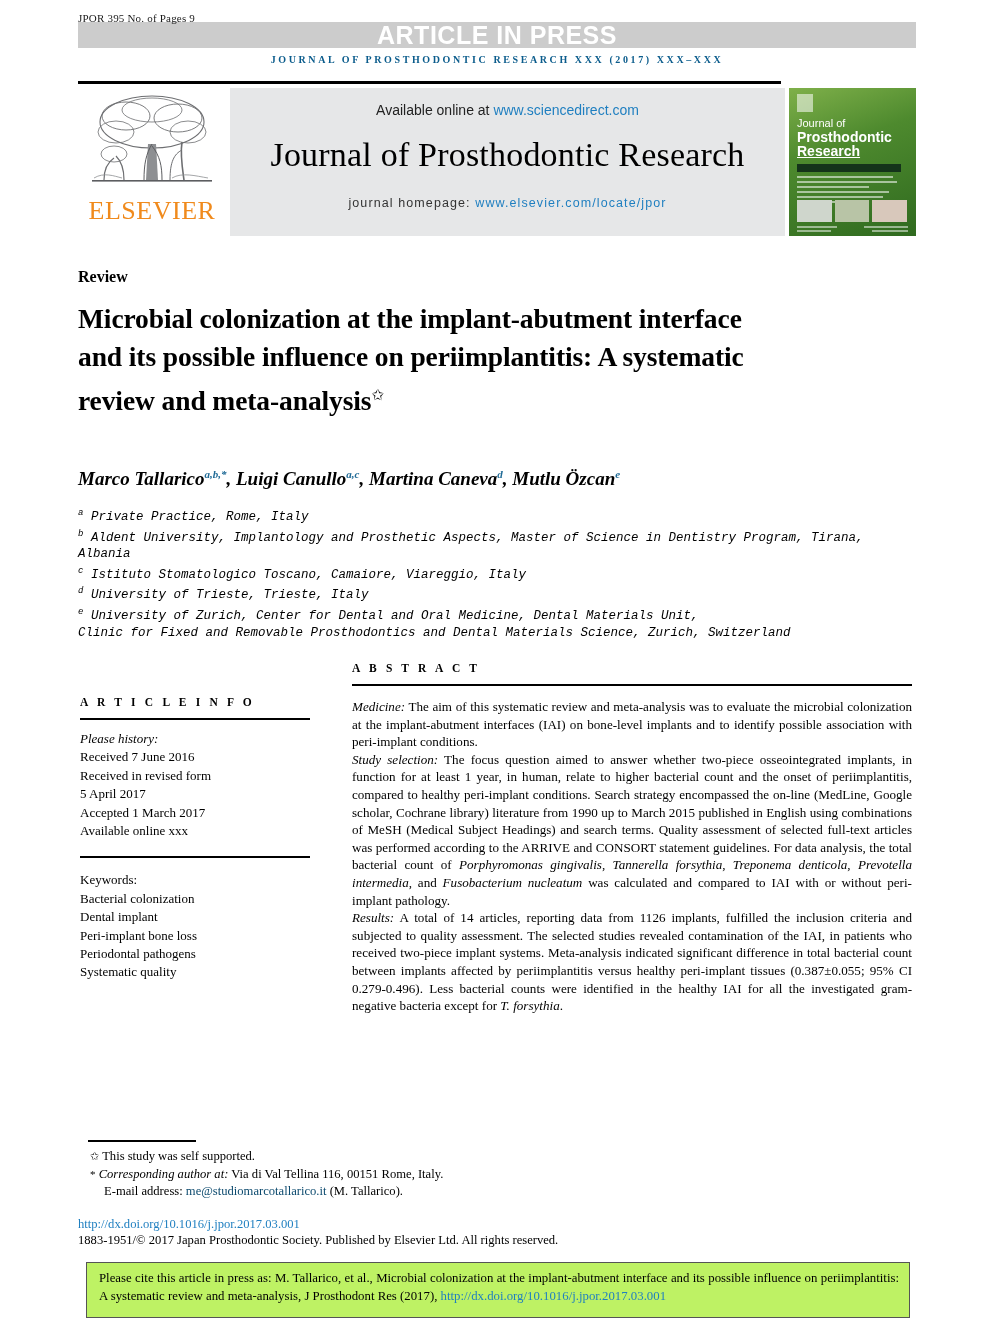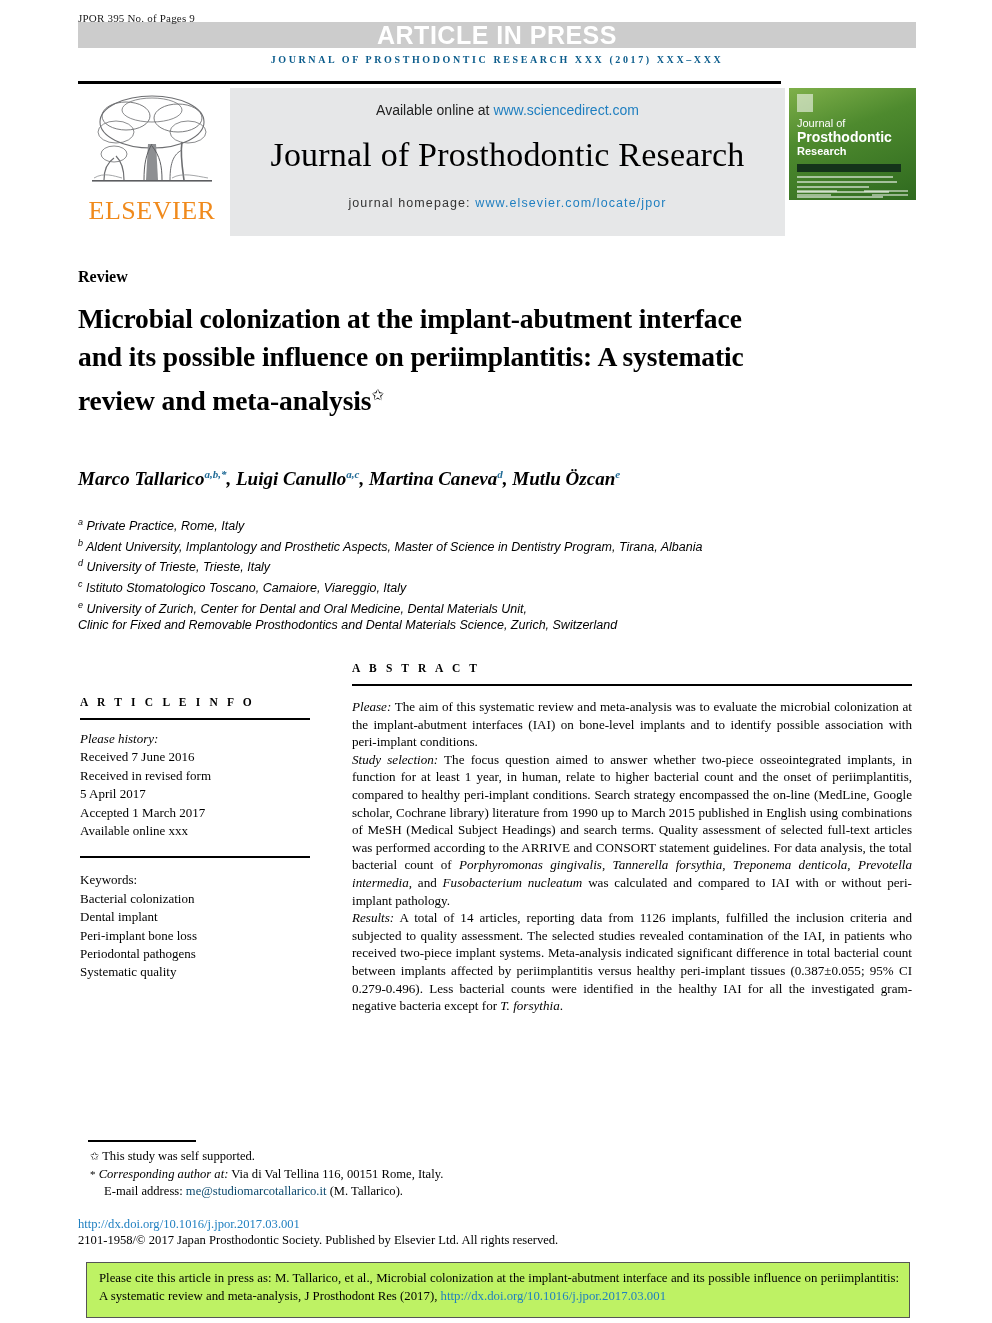--- a/index.html
+++ b/index.html
@@ -152,42 +152,42 @@
     color: #333;
     letter-spacing: 1.1px;
   }
   .jhome .url { color: #1f7fc0; }
 
   .cover {
     position: absolute;
     left: 711px;
     top: 0;
     width: 127px;
-    height: 112px;
+    height: 148px;
     background: linear-gradient(160deg, #7fb04a 0%, #4e8a2e 38%, #2f6a1f 100%);
     overflow: hidden;
   }
   .cover-elsmark {
     position: absolute;
     left: 8px; top: 6px;
     width: 16px; height: 18px;
     background: rgba(255,255,255,.55);
   }
   .cover-title {
     position: absolute;
     left: 8px;
     top: 28px;
     width: 112px;
     color: #fff;
     font-family: "Liberation Sans", sans-serif;
     line-height: 14px;
   }
   .cover-title .l1 { font-size: 11px; display:block; }
   .cover-title .l2 { font-size: 14px; font-weight: bold; display:block; }
-  .cover-title .l3 { font-size: 11px; font-weight: bold; display:block; }
+  .cover-title .l3 { font-size: 14px; font-weight: bold; display:block;text-decoration:underline; }
   .cover-bar {
     position: absolute;
     left: 8px;
     top: 76px;
     width: 104px;
     height: 8px;
     background: #14331a;
   }
   .cover-lines {
     position: absolute;
@@ -262,25 +262,24 @@
     font-size: 19px;
     font-weight: bold;
   }
   .authors sup { font-size: 11px; color: #1f6a96; font-style: italic; }
 
   .affils {
     position: absolute;
     left: 78px;
     top: 505px;
     width: 790px;
-    font-family: Liberation Sans, sans-serif;
+    font-family: Liberation Mono, monospace;
     font-style: italic;
     font-size: 12.5px;
     line-height: 16.5px;
-    margin-top: 9px;
   }
   .affils .row sup { font-size: 9px; font-style: italic; }
 
   
   .col-info {
     position: absolute;
     left: 80px;
     top: 662px;
     width: 230px;
     margin-top: 34px;
@@ -476,22 +475,22 @@
     <span>Microbial colonization at the implant-abutment interface and its possible influence on periimplantitis: A systematic review and meta-analysis</span><sup>✩</sup>
   </div>
 
   <div class="authors">
     <span>Marco Tallarico</span><sup>a,b,*</sup>, <span>Luigi Canullo</span><sup>a,c</sup>, <span>Martina Caneva</span><sup>d</sup>, <span>Mutlu Özcan</span><sup>e</sup>
   </div>
 
   <div class="affils">
     <div class="row"><sup>a</sup> <span>Private Practice, Rome, Italy</span></div>
     <div class="row"><sup>b</sup> <span>Aldent University, Implantology and Prosthetic Aspects, Master of Science in Dentistry Program, Tirana, Albania</span></div>
+    <div class="row"><sup>c</sup> <span>Istituto Stomatologico Toscano, Camaiore, Viareggio, Italy</span></div>
     <div class="row"><sup>d</sup> <span>University of Trieste, Trieste, Italy</span></div>
-    <div class="row"><sup>c</sup> <span>Istituto Stomatologico Toscano, Camaiore, Viareggio, Italy</span></div>
     <div class="row"><sup>e</sup> <span>University of Zurich, Center for Dental and Oral Medicine, Dental Materials Unit,</span></div>
     <div class="row"><span>Clinic for Fixed and Removable Prosthodontics and Dental Materials Science, Zurich, Switzerland</span></div>
   </div>
 
   <div class="col-info">
     <div class="sec-label">A R T I C L E   I N F O</div>
     <div class="rule-thin"></div>
     <div class="info-block">
       <div class="ital">Please history:</div>
       <div>Received 7 June 2016</div>
@@ -508,32 +507,32 @@
       <div>Peri-implant bone loss</div>
       <div>Periodontal pathogens</div>
       <div>Systematic quality</div>
     </div>
   </div>
 
   <div class="col-abs">
     <div class="sec-label">A B S T R A C T</div>
     <div class="rule-thin"></div>
     <div class="abs-body">
-      <p><span class="lead">Please:</span><span> The aim of this systematic review and meta-analysis was to evaluate the microbial colonization at the implant-abutment interfaces (IAI) on bone-level implants and to identify possible association with peri-implant conditions.</span></p>
+      <p><span class="lead">Medicine:</span><span> The aim of this systematic review and meta-analysis was to evaluate the microbial colonization at the implant-abutment interfaces (IAI) on bone-level implants and to identify possible association with peri-implant conditions.</span></p>
       <p><span class="lead">Study selection:</span><span> The focus question aimed to answer whether two-piece osseointegrated implants, in function for at least 1 year, in human, relate to higher bacterial count and the onset of periimplantitis, compared to healthy peri-implant conditions. Search strategy encompassed the on-line (MedLine, Google scholar, Cochrane library) literature from 1990 up to March 2015 published in English using combinations of MeSH (Medical Subject Headings) and search terms. Quality assessment of selected full-text articles was performed according to the ARRIVE and CONSORT statement guidelines. For data analysis, the total bacterial count of </span><span class="sp">Porphyromonas gingivalis</span><span>, </span><span class="sp">Tannerella forsythia</span><span>, </span><span class="sp">Treponema denticola</span><span>, </span><span class="sp">Prevotella intermedia</span><span>, and </span><span class="sp">Fusobacterium nucleatum</span><span> was calculated and compared to IAI with or without peri-implant pathology.</span></p>
       <p><span class="lead">Results:</span><span> A total of 14 articles, reporting data from 1126 implants, fulfilled the inclusion criteria and subjected to quality assessment. The selected studies revealed contamination of the IAI, in patients who received two-piece implant systems. Meta-analysis indicated significant difference in total bacterial count between implants affected by periimplantitis versus healthy peri-implant tissues (0.387±0.055; 95% CI 0.279-0.496). Less bacterial counts were identified in the healthy IAI for all the investigated gram-negative bacteria except for </span><span class="sp">T. forsythia</span><span>.</span></p>
     </div>
   </div>
 
   <div class="foot-rule"></div>
   <div class="footnotes">
     <div class="fn"><span class="mk">✩</span> <span>This study was self supported.</span></div>
     <div class="fn"><span class="mk">*</span> <span class="ital">Corresponding author at:</span><span> Via di Val Tellina 116, 00151 Rome, Italy.</span></div>
     <div class="em"><span>E-mail address: </span><span class="blue">me@studiomarcotallarico.it</span><span> (M. Tallarico).</span></div>
   </div>
   <div class="doi">http://dx.doi.org/10.1016/j.jpor.2017.03.001</div>
-  <div class="copyline">2101-1958/© 2017 Japan Prosthodontic Society. Published by Elsevier Ltd. All rights reserved.</div>
+  <div class="copyline">1883-1951/© 2017 Japan Prosthodontic Society. Published by Elsevier Ltd. All rights reserved.</div>
 
   <div class="citebox">
     <div class="inner"><span>Please cite this article in press as: M. Tallarico, et al., Microbial colonization at the implant-abutment interface and its possible influence on periimplantitis: A systematic review and meta-analysis, J Prosthodont Res (2017), </span><a href="#">http://dx.doi.org/10.1016/j.jpor.2017.03.001</a></div>
   </div>
 
 </div>
 
 </body></html>

